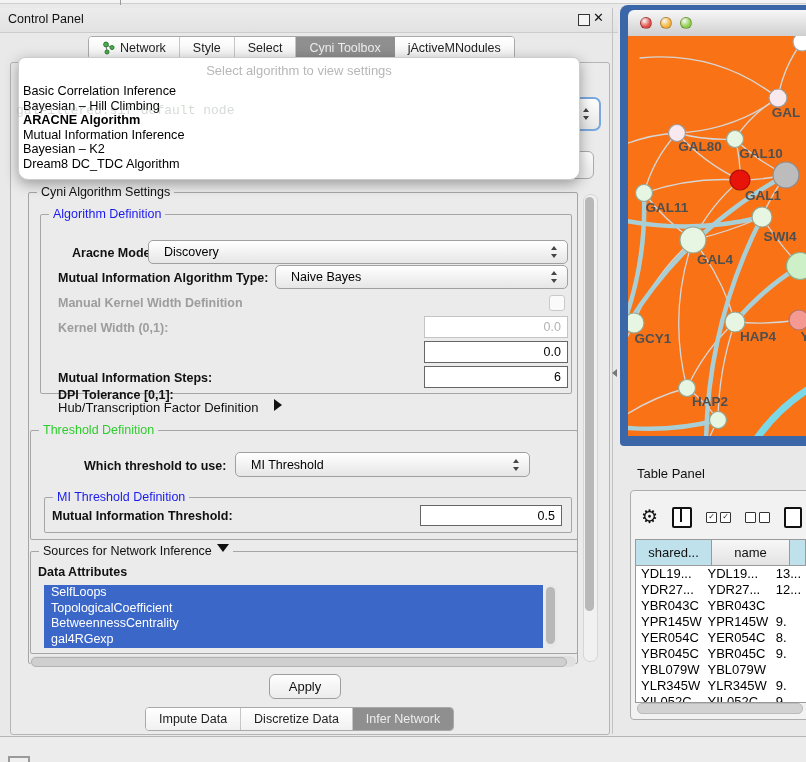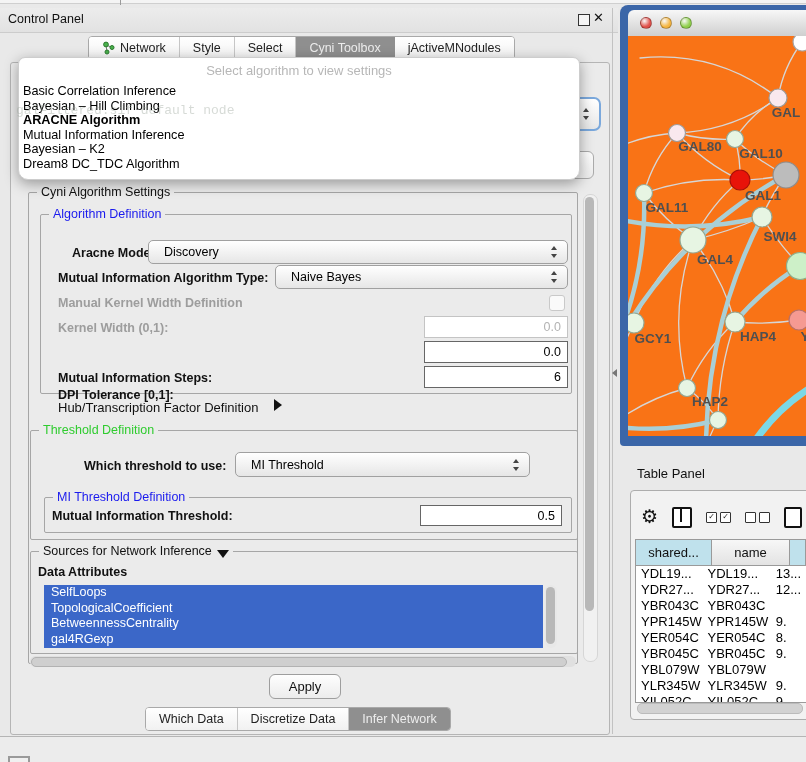--- a/index.html
+++ b/index.html
@@ -205,21 +205,21 @@
   <span class="stepper"></span>
 </div>
 
 <div class="abs groupbox" style="left:44px;top:497px;width:526px;height:34px;">
   <span class="grouptitle" style="color:#1a1aee;">MI Threshold Definition</span>
 </div>
 <div class="abs lbl" style="left:52px;top:509px;">Mutual Information Threshold:</div>
 <input class="abs field" style="left: 420px; top: 505px; width: 142px; height: 21px;" value="0.5">
 
 <div class="abs groupbox" style="left:30px;top:551px;width:546px;height:101px;">
-  <span class="grouptitle" style="color:#111;display:flex;align-items:flex-end;gap:5px;">
+  <span class="grouptitle" style="color:#111;display:flex;align-items:flex-start;gap:5px;">
     <span>Sources for Network Inference</span>
     <span class="tri-down"></span>
   </span>
 </div>
 <div class="abs lbl" style="left:38px;top:565px;">Data Attributes</div>
 <div class="abs attr-list" style="left: 44px; top: 585px; width: 499px; height: 63px; overflow: hidden; background: rgb(59, 103, 200);" id="attrList">
     <div class="row">SelfLoops</div>
     <div class="row">TopologicalCoefficient</div>
     <div class="row">BetweennessCentrality</div>
     <div class="row">gal4RGexp</div>
@@ -233,21 +233,21 @@
 </div>
 
 <div class="abs" style="left:30px;top:656px;width:546px;height:11px;background:#e0e0e0;border-radius:6px;">
   <div class="hscroll-thumb" style="position:absolute;left:1px;top:1px;width:534px;height:8px;"></div>
 </div>
 
 <div class="abs apply-btn">Apply</div>
 
 <div class="abs tabbar bottom-tabs" id="bottomTabs">
     <div class="tab">
-      <span>Which Data</span>
+      <span>Impute Data</span>
     </div>
     <div class="tab">
       <span>Discretize Data</span>
     </div>
     <div class="tab sel">
       <span>Infer Network</span>
     </div>
   </div>
 
 <div class="abs collapse-handle"></div>

